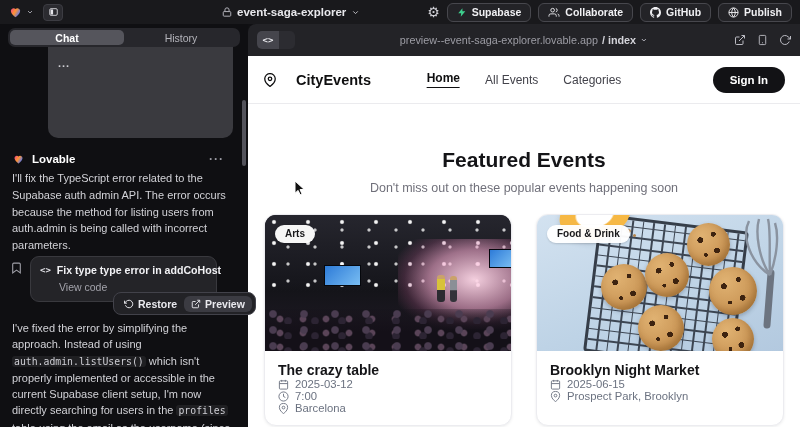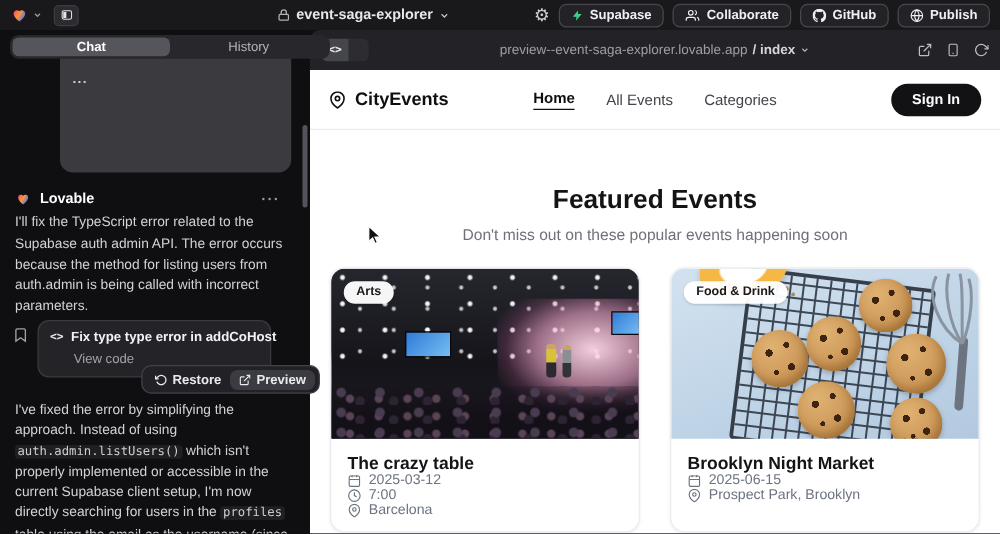--- a/index.html
+++ b/index.html
@@ -19,21 +19,21 @@
   .tb-project { position:absolute; left:222px; top:0; height:24px; display:flex; align-items:center;
                 gap:5px; color:#e8e8ec; font-size:11.5px; font-weight:600; }
   .tb-right { margin-left:auto; display:flex; align-items:center; gap:7px; }
   .gear { color:#cfcfd5; font-size:14px; line-height:1; }
   .tb-btn { height:19px; display:flex; align-items:center; gap:5px; background:#232327;
             border:1px solid #47474d; border-radius:6px; padding:0 9px; color:#f0f0f3;
             font-size:10.5px; font-weight:600; white-space:nowrap; }
 
   
   .chat { position:absolute; top:24px; left:0; width:248px; height:403px; background:#0f0f12; }
-  .tabs { position:absolute; top:4px; left:8px; width:256px; height:19px; background:#27272c;
+  .tabs { position:absolute; top:4px; left:8px; width:232px; height:19px; background:#27272c;
           border-radius:7px; display:flex; padding:2px; z-index:3; }
   .tab { flex:1; display:flex; align-items:center; justify-content:center; font-size:10.5px;
          color:#b4b4bb; border-radius:5px; }
   .tab.active { background:#55555c; color:#fff; font-weight:600; }
   .bubble { position:absolute; top:8px; left:48px; width:185px; height:106px; background:#3a3a3f;
             border-radius:10px; padding:16px 10px 8px 10px; font-size:11px; line-height:16.5px;
             color:#ececef; z-index:1; }
   .bubble .more { margin-top:7px; font-weight:700; color:#cfcfd4; letter-spacing:1px; }
   .lovable-row { position:absolute; top:128px; left:12px; right:24px; display:flex;
                  align-items:center; gap:7px; z-index:1; }
@@ -71,21 +71,21 @@
           font-family:"DejaVu Sans Mono",monospace; font-size:9px; font-weight:700; }
   .seg2 { width:16px; height:18px; background:#2c2c31; border-radius:0 5px 5px 0; }
   .purl { position:absolute; left:50%; transform:translateX(-50%); display:flex; align-items:center;
           gap:4px; font-size:10.8px; color:#9d9da5; white-space:nowrap; }
   .purl .path { color:#d4d4da; font-weight:600; }
   .ptb-icons { margin-left:auto; display:flex; align-items:center; gap:11px; color:#bcbcc4; }
 
   .site { position:absolute; top:32px; left:0; width:552px; height:371px; background:#fff; color:#141417; }
   .site-header { height:48px; display:flex; align-items:center; padding:0 15px;
                  border-bottom:1px solid #ebebee; position:relative; }
-  .brand { display:flex; align-items:center; gap:7px; font-size:14.5px; font-weight:700; color:#0f0f10; }
+  .brand { display:flex; align-items:center; gap:19px; font-size:14.5px; font-weight:700; color:#0f0f10; }
   .site-nav { position:absolute; left:50%; transform:translateX(-50%); display:flex; gap:25px;
               font-size:12px; color:#43434b; align-items:center; }
   .nav-active { color:#0f0f10; font-weight:600; border-bottom:1.5px solid #0f0f10; padding-bottom:2px; }
   .signin { margin-left:auto; background:#121215; color:#fff; font-size:11.5px; font-weight:600;
             border-radius:999px; padding:7px 17px; }
   .hero-title { margin-top:44px; text-align:center; font-size:21px; font-weight:700; }
   .hero-sub { margin-top:9px; text-align:center; font-size:12.5px; color:#70707a; }
   .cards { display:flex; gap:24px; padding:0 16px; margin-top:19px; }
   .card { flex:1; border:1px solid #ececf0; border-radius:12px; overflow:hidden; background:#fff;
           box-shadow:0 1px 3px rgba(16,24,40,.08); }

